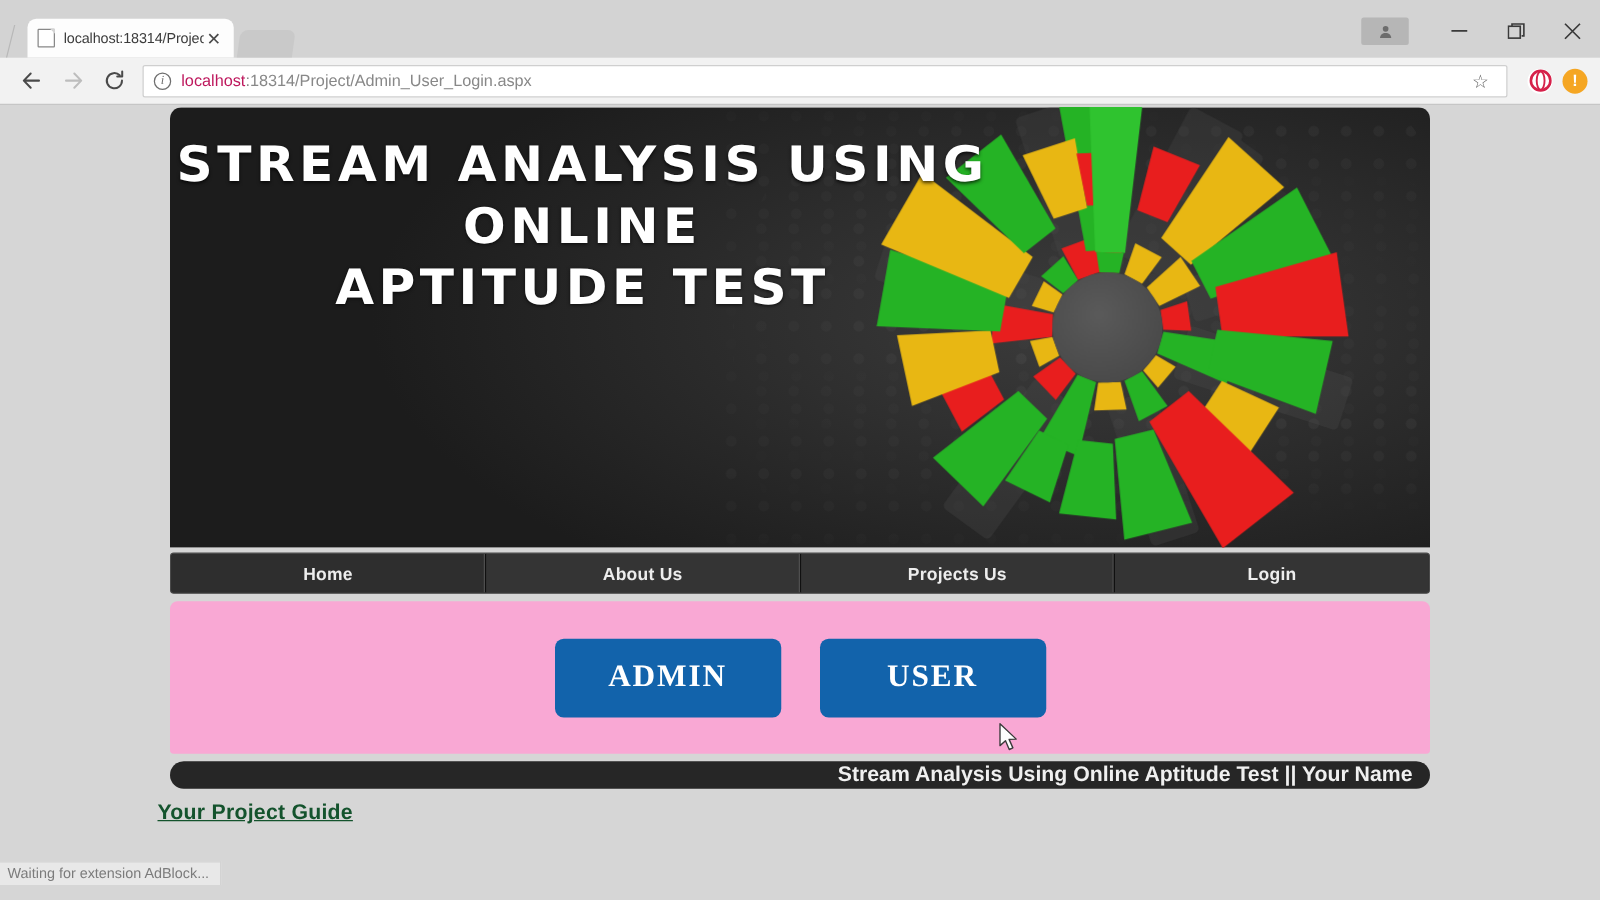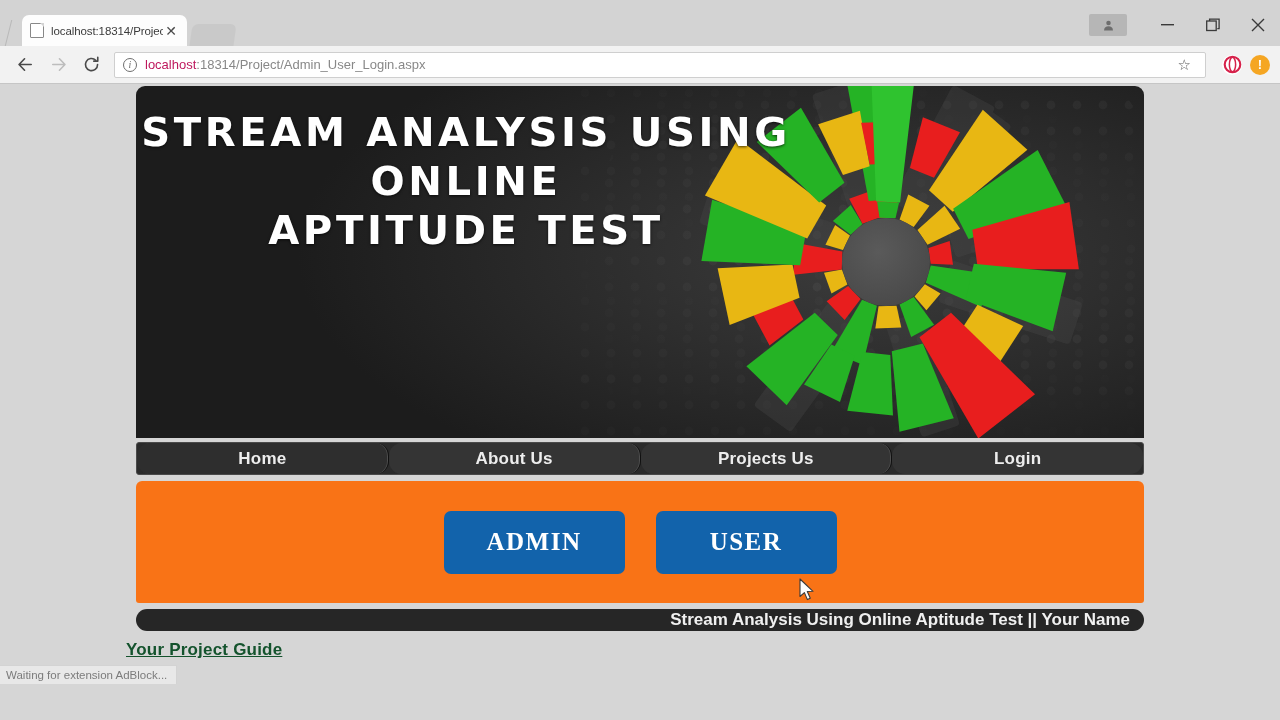--- a/index.html
+++ b/index.html
@@ -136,33 +136,32 @@
 
   
   #nav {
     margin-top: 4px; height: 33px;
     background: #2b2b2b; border-radius: 3px;
     border: 1px solid #4a4a4a;
     display: flex; overflow: hidden;
   }
   .nav-item {
     flex: 1; display: flex; align-items: center; justify-content: center;
-    color: #ededed; font-size: 17px; font-weight: 700;
+    color: #ededed; font-size: 14px; font-weight: 700;
     letter-spacing: .2px; cursor: pointer;
     border-right: 1px solid #101010;
     box-shadow: inset -1px 0 0 #4e4e4e;
     background: #343434;
-    border-radius: 13px;
   }
   .nav-item:first-child { background: #2e2e2e; }
   .nav-item:last-child { border-right: none; box-shadow: none; }
 
   
   #card {
-    margin-top: 6px; height: 122px; background: #f97316;
+    margin-top: 6px; height: 122px; background: #f9a8d4;
     border-radius: 6px 6px 3px 3px;
     display: flex; align-items: center; justify-content: center;
     gap: 31px;
   }
   .big-btn {
     width: 181px; height: 63px; background: #1263ab;
     border: none; border-radius: 7px; color: #fff;
     font-family: "Liberation Serif", serif;
     font-size: 25px; font-weight: 700; letter-spacing: 1.5px;
     cursor: pointer;
@@ -197,21 +196,21 @@
     color: #c8e021; font-weight: 400;
   }
   #wm-nevon { color: #3d3d3d; }
   #wm-projects { color: #c8e021; }
   #wm-tag {
     margin-left: 126px; margin-top: 2px;
     font-size: 17px; font-weight: 700; color: #14532d;
     text-decoration: underline; letter-spacing: .2px;
   }
   #statusbar {
-    position: absolute; left: 0; bottom: 36px;
+    position: absolute; left: 0; bottom: 12px;
     background: #eeeeee; border: 1px solid #d2d2d2;
     border-left: none; border-bottom: none;
     height: 19px; padding: 0 9px 0 6px;
     display: flex; align-items: center;
     font-size: 11.5px; color: #5d5d5d;
     opacity: .75;
   }
 </style>
 </head>
 <body>

